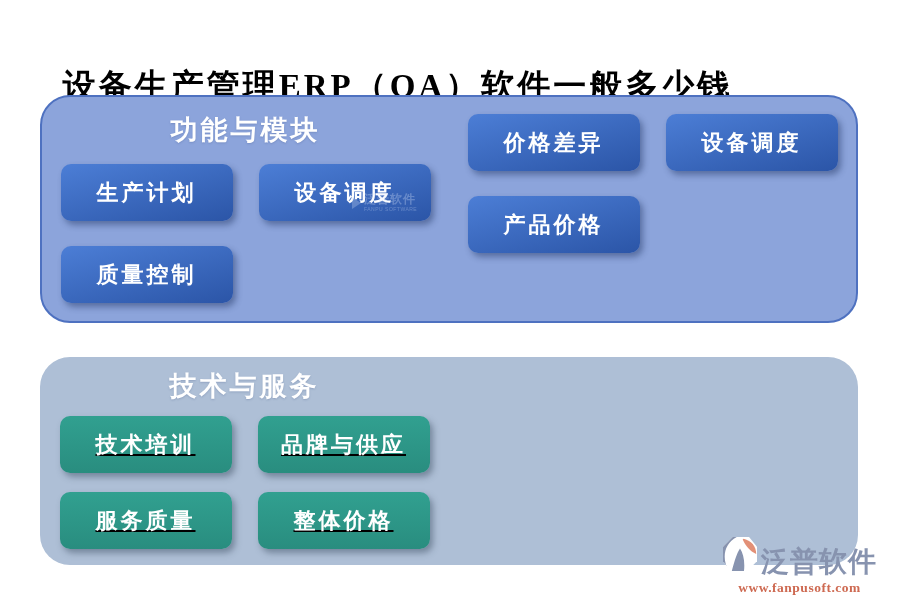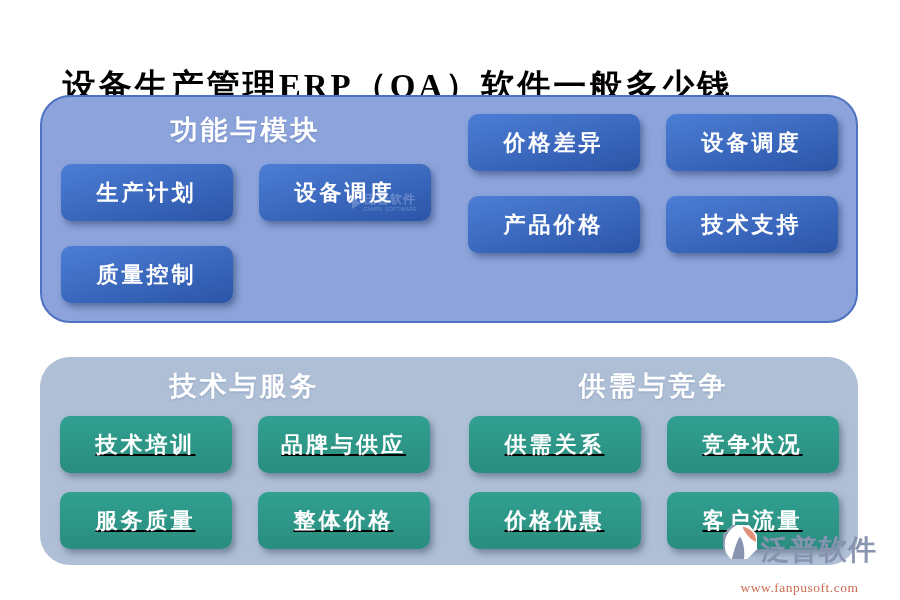--- a/index.html
+++ b/index.html
@@ -68,22 +68,22 @@
   .logo{
     position:absolute;right:23px;bottom:4px;
     display:flex;flex-direction:column;align-items:center;
   }
   .logo-row{display:flex;align-items:flex-end;gap:3px;}
   .logo-name{
     font-size:28px;font-weight:bold;color:var(--logo-gray);
     letter-spacing:1px;line-height:1;white-space:nowrap;
   }
   .logo-url{
-    font-size:13.5px;font-weight:normal;color:var(--logo-salmon-dark);
-    margin-top:16px;letter-spacing:.5px;white-space:nowrap;
+    font-size:13.5px;font-weight:bold;color:var(--logo-salmon-dark);
+    margin-top:4px;letter-spacing:.5px;white-space:nowrap;
   }
 </style>
 </head>
 <body>
 
 <h1 class="title">设备生产管理ERP（OA）软件一般多少钱</h1>
 
 <div class="panel panel-blue">
   <div class="section">
     <div class="section-header">功能与模块</div>
@@ -91,50 +91,40 @@
       <div class="btn btn-blue">生产计划</div>
       <div class="btn btn-blue">设备调度</div>
       <div class="btn btn-blue">质量控制</div>
     </div>
   </div>
   <div class="section">
     <div class="btn-grid">
       <div class="btn btn-blue">价格差异</div>
       <div class="btn btn-blue">设备调度</div>
       <div class="btn btn-blue">产品价格</div>
-      <div class="btn btn-blue">技术支持</div>
     </div>
   </div>
 </div>
 
 <div class="watermark">
   <span class="wm-mark"></span>
   <span>
     <div class="wm-line1">泛普软件</div>
     <div class="wm-line2">FANPU SOFTWARE</div>
   </span>
 </div>
 
 <div class="panel panel-slate">
   <div class="section">
     <div class="section-header">技术与服务</div>
     <div class="btn-grid">
       <div class="btn btn-teal">技术培训</div>
       <div class="btn btn-teal">品牌与供应</div>
       <div class="btn btn-teal">服务质量</div>
       <div class="btn btn-teal">整体价格</div>
-    </div>
-  </div>
-  <div class="section">
-    <div class="section-header">供需与竞争</div>
-    <div class="btn-grid">
-      <div class="btn btn-teal">供需关系</div>
-      <div class="btn btn-teal">竞争状况</div>
-      <div class="btn btn-teal">价格优惠</div>
-      <div class="btn btn-teal">客户流量</div>
     </div>
   </div>
 </div>
 
 <div class="logo">
   <div class="logo-row">
     <span>
       <svg width="36" height="36" viewBox="0 0 40 40">
         <defs>
           <clipPath id="hexclip">

